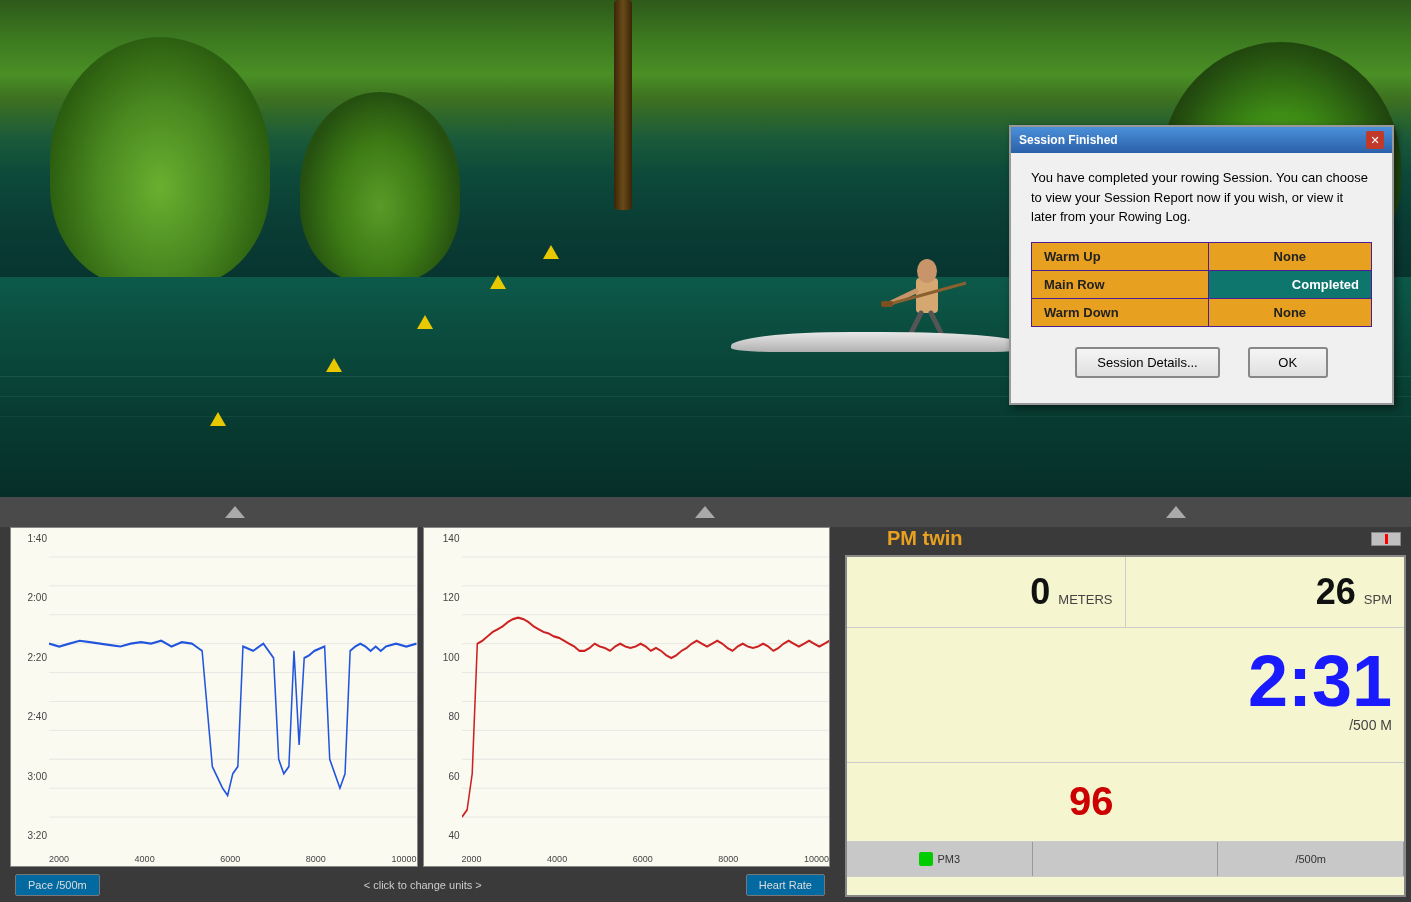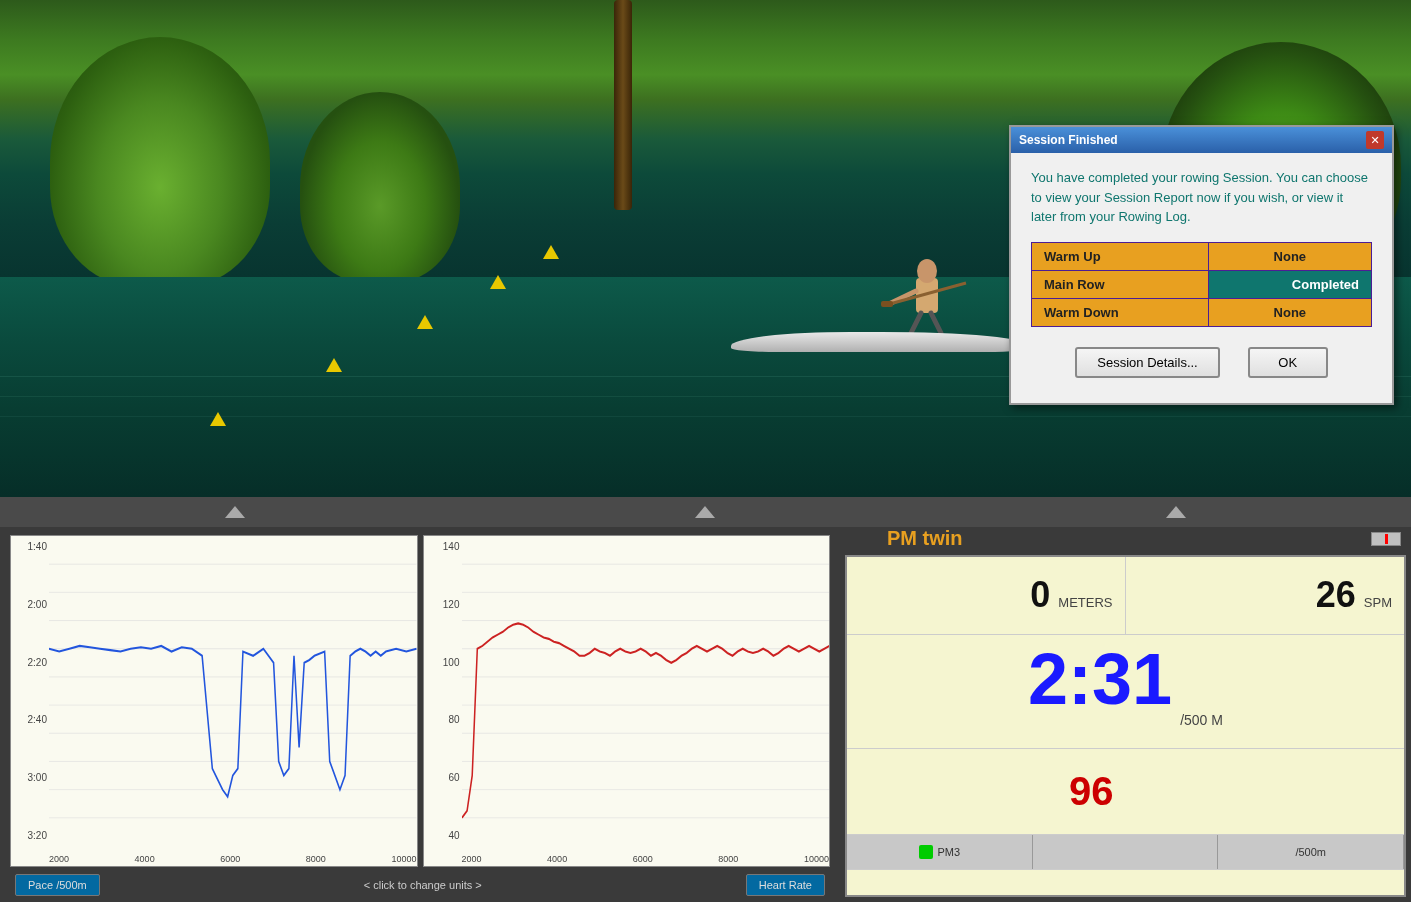--- a/index.html
+++ b/index.html
@@ -56,21 +56,21 @@
       display: flex;
       align-items: center;
       justify-content: center;
       border-radius: 2px;
     }
     #dialog-body {
       padding: 15px 20px;
     }
     #dialog-message {
       font-size: 13px;
-      color: #0f766e;
+      color: #000000;
       line-height: 1.5;
       margin-bottom: 15px;
     }
     #dialog-table {
       width: 100%;
       border-collapse: collapse;
       margin-bottom: 20px;
     }
     #dialog-table td {
       padding: 6px 12px;
@@ -125,21 +125,21 @@
       border-right: 10px solid transparent;
       border-bottom: 12px solid #aaa;
       cursor: pointer;
     }
 
     
     #charts-section {
       width: 840px;
       height: 405px;
       background: #3a3a3a;
-      padding: 38px 10px 0 10px;
+      padding: 30px 10px 0 10px;
       display: flex;
       flex-direction: column;
     }
     #charts-container {
       display: flex;
       gap: 5px;
       flex: 1;
     }
     .chart-wrapper {
       flex: 1;
@@ -268,22 +268,23 @@
       line-height: 1;
     }
     .pm-cell-unit {
       font-size: 13px;
       color: #444;
       font-weight: normal;
     }
     .pm-pace-cell {
       padding: 8px 12px;
       display: flex;
-      align-items: flex-start;
-      justify-content: center;
+      align-items: flex-end;
+      justify-content: center;
+      flex-direction: column;
     }
     .pm-pace-value {
       font-size: 72px;
       font-weight: bold;
       color: #1a1aff;
       line-height: 1;
     }
     .pm-pace-unit {
       font-size: 14px;
       color: #444;

